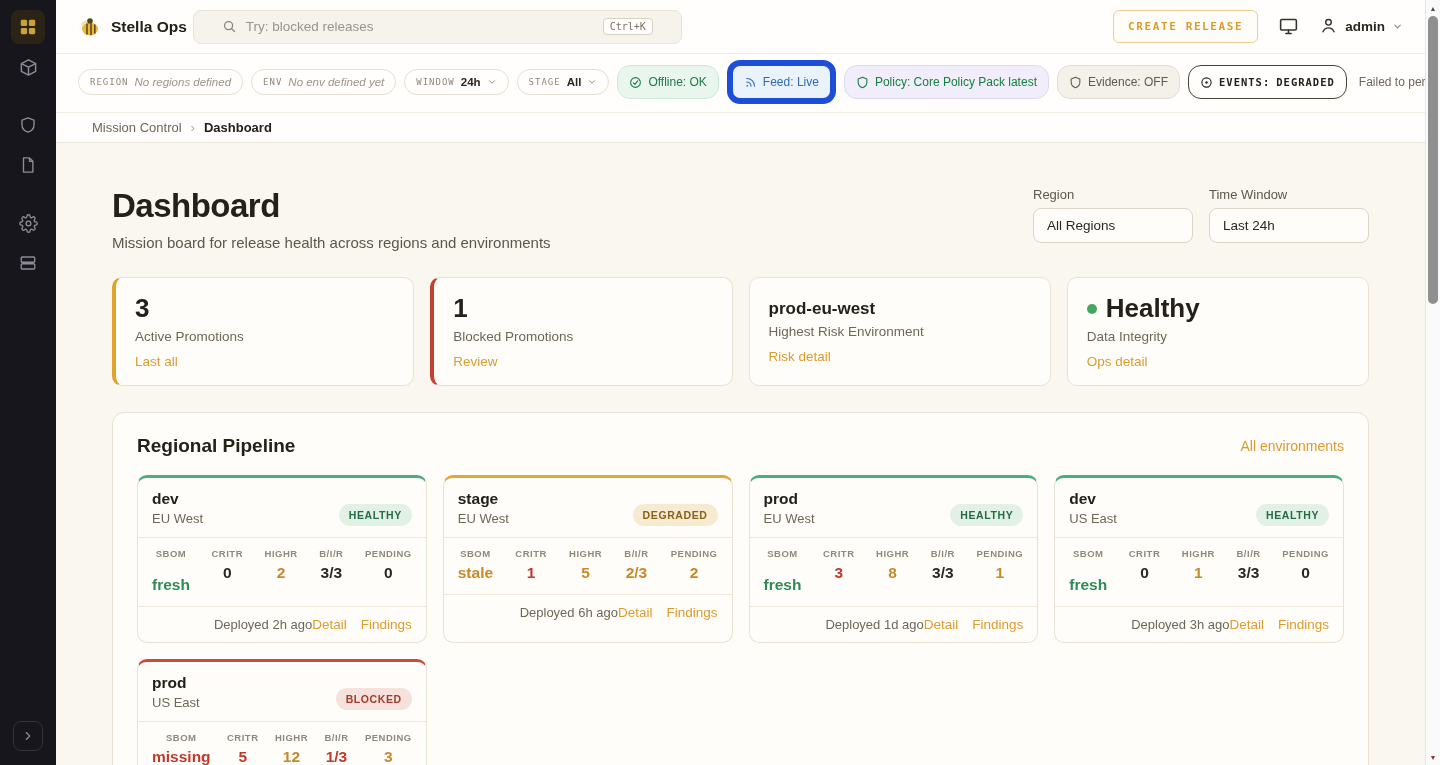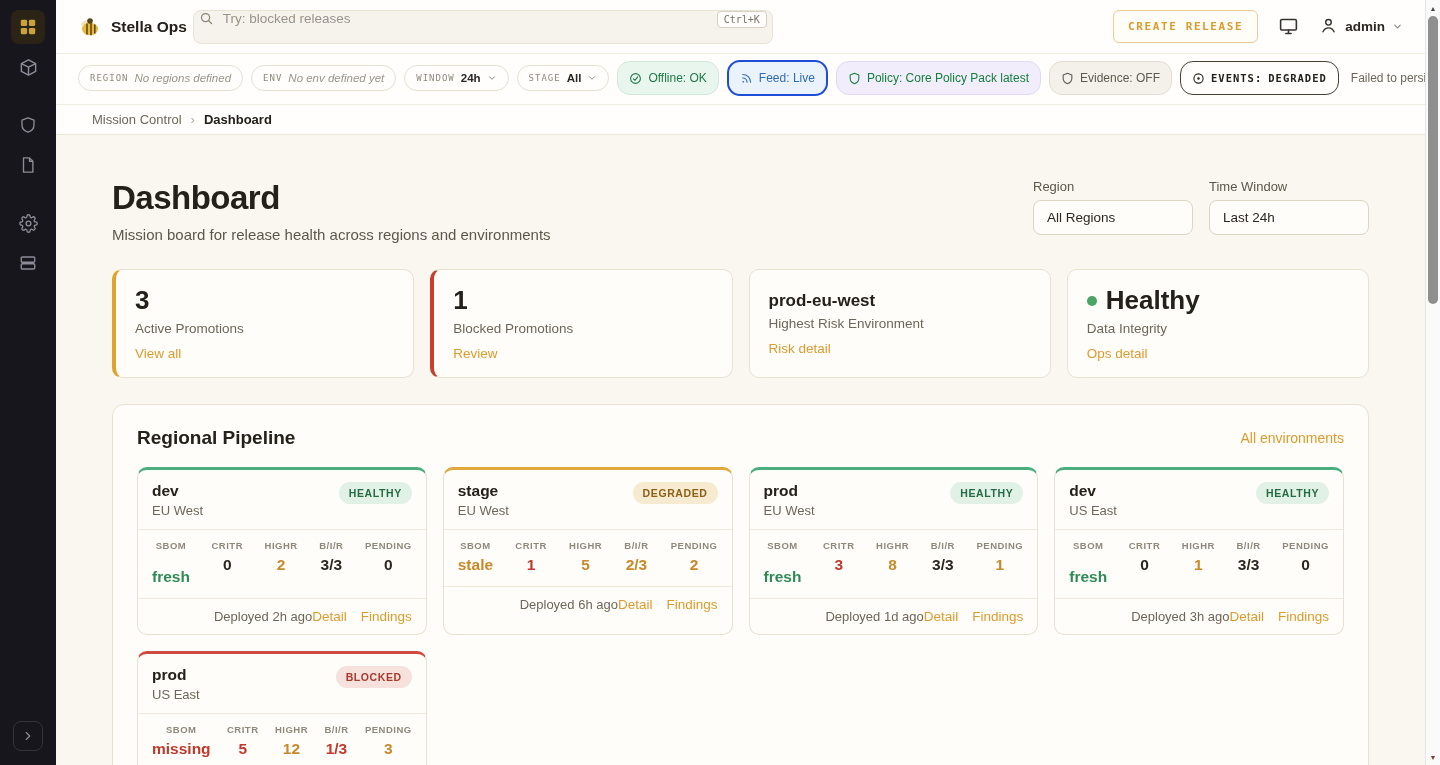--- a/index.html
+++ b/index.html
@@ -21,22 +21,22 @@
   .side-expand { margin-top:auto; width:30px; height:30px; border:1px solid #34333d;
     border-radius:8px; color:#8e8c98; display:flex; align-items:center; justify-content:center; cursor:pointer; }
   .side-item svg, .side-expand svg { display:block; }
 
   
   .main-col { flex:1; display:flex; flex-direction:column; min-width:0; background:#faf7f0; }
 
   .topbar { height:54px; background:#fffefc; border-bottom:1px solid #f1ece0;
     display:flex; align-items:center; padding:0 22px; gap:6px; flex-shrink:0; }
   .brand { display:flex; align-items:center; gap:9px; font-weight:700; font-size:15.5px; }
-  .search { width:580px; height:34px; background:#f5f3ec; border:1px solid #e9e3d6; border-radius:8px;
-    display:flex; align-items:flex-start; padding:0 5px; gap:9px; color:#8b8578; }
+  .search { width:489px; height:34px; background:#f5f3ec; border:1px solid #e9e3d6; border-radius:8px;
+    display:flex; align-items:center; padding:0 28px; gap:9px; color:#8b8578; }
   .search input { flex:1; border:none; background:transparent; outline:none; font-size:13.5px; color:#2b2721;
     font-family:"Liberation Sans",sans-serif; }
   .search input::placeholder { color:#9a948a; }
   .kbd { font-family:"DejaVu Sans Mono",monospace; font-size:10px; border:1px solid #d7d1c2; border-radius:4px;
     padding:2px 6px; background:#fffefc; color:#7a7468; }
   .top-right { margin-left:auto; display:flex; align-items:center; gap:20px; }
   .create-btn { font-family:"DejaVu Sans Mono",monospace; font-size:11px; letter-spacing:1.6px; font-weight:700;
     color:var(--accent); border:1px solid #eccd93; background:#fffdf7; padding:9px 14px; border-radius:6px; cursor:pointer; }
   .icon-btn { color:#36322b; background:none; border:none; cursor:pointer; display:flex; align-items:center; }
   .user { display:flex; align-items:center; gap:7px; font-size:13.5px; font-weight:700; color:#2b2721; cursor:pointer; }
@@ -47,21 +47,21 @@
     display:flex; align-items:center; gap:8px; flex-shrink:0; white-space:nowrap; }
   .pill { height:26px; border:1px solid #e6e0d2; border-radius:13px; padding:0 11px;
     display:inline-flex; gap:6px; align-items:center; background:#fffefc; cursor:default; }
   .pill-label { font-family:"DejaVu Sans Mono",monospace; font-size:9px; letter-spacing:1px; color:#8f897c; }
   .pill-muted { font-style:italic; color:#9b958a; font-size:11.5px; }
   .pill-strong { color:#2b2721; font-weight:700; font-size:11.5px; }
   .chev { color:#8f897c; display:flex; }
   .chip { height:26px; border-radius:13px; padding:16px 11px; display:inline-flex; gap:6px;
     align-items:center; font-size:12px; }
   .chip-offline { background:#e9f6ee; border:1px solid #cfe9d8; color:#217a48; }
-  .chip-feed { background:#eaf2fb; border:2px solid #1d4ed8; color:#2f6cb3; }
+  .chip-feed { background:#eaf2fb; border:6px solid #1d4ed8; color:#2f6cb3; }
   .chip-policy { background:#f1edfb; border:1px solid #e0d8f3; color:#15803d; }
   .chip-evidence { background:#f3f1ea; border:1px solid #e2ddd0; color:#5f5a50; }
   .chip-events { background:#fffefc; border:1.5px solid #474234; color:#24201a;
     font-family:"DejaVu Sans Mono",monospace; font-size:10.5px; letter-spacing:1px; font-weight:700; }
   .ctx-error { font-size:12px; color:#6e6759; margin-left:4px; }
 
   
   .breadcrumb { background:#fffefc; border-bottom:1px solid #ece6d8; padding:7px 36px;
     display:flex; gap:9px; align-items:center; font-size:13px; flex-shrink:0; }
   .crumb { color:#6e6759; cursor:pointer; }
@@ -91,21 +91,21 @@
   .panel { margin-top:26px; background:#fffdf9; border:1px solid #e9e2d2; border-radius:12px;
     padding:22px 24px; min-height:600px; }
   .panel-head { display:flex; justify-content:space-between; align-items:center; margin-bottom:18px; }
   .panel-title { font-size:19px; font-weight:700; }
   .panel-link { font-size:14px; color:var(--accent); cursor:pointer; }
   .pipe-grid { display:grid; grid-template-columns:repeat(4,1fr); gap:16px; }
   .pipe-card { border:1px solid #e9e2d2; border-top:3px solid var(--healthy-border);
     border-radius:10px; background:#fffdf9; }
   .pipe-card[data-status="DEGRADED"] { border-top-color:var(--degraded-border); }
   .pipe-card[data-status="BLOCKED"] { border-top-color:var(--blocked-border); }
-  .pc-head { padding:12px 14px 11px; display:flex; justify-content:space-between; align-items:flex-start; }
+  .pc-head { padding:12px 14px 11px; display:flex; justify-content:space-between; align-items:flex-end; }
   .pc-env { font-size:15.5px; font-weight:700; }
   .pc-region { font-size:13px; color:#6e6759; margin-top:3px; }
   .badge { font-size:10.5px; font-weight:700; letter-spacing:0.6px; padding:5px 10px; border-radius:12px; }
   .badge[data-status="HEALTHY"] { background:#e2f1e6; color:#256c43; }
   .badge[data-status="DEGRADED"] { background:#f6ead1; color:#8a6116; }
   .badge[data-status="BLOCKED"] { background:#f7e1dd; color:#a63a2c; }
   .pc-metrics { border-top:1px solid #f0e9db; padding:10px 14px 12px; display:flex; justify-content:space-between; }
   .metric { text-align:center; }
   .m-label { font-size:9.5px; letter-spacing:0.5px; color:#8f897c; font-weight:700; }
   .m-value { font-size:15.5px; font-weight:700; margin-top:5px; color:#2b2721; }
@@ -308,21 +308,21 @@
             <div class="filter-label">Time Window</div>
             <div class="filter-box">Last 24h</div>
           </div>
         </div>
       </div>
 
       <div class="stats">
         <div class="stat-card amber">
           <div class="stat-value">3</div>
           <div class="stat-label">Active Promotions</div>
-          <span class="stat-link">View all</span>
+          <span class="stat-link">Last all</span>
         </div>
         <div class="stat-card red">
           <div class="stat-value">1</div>
           <div class="stat-label">Blocked Promotions</div>
           <span class="stat-link">Review</span>
         </div>
         <div class="stat-card">
           <div class="stat-value">prod-eu-west</div>
           <div class="stat-label">Highest Risk Environment</div>
           <span class="stat-link">Risk detail</span>

